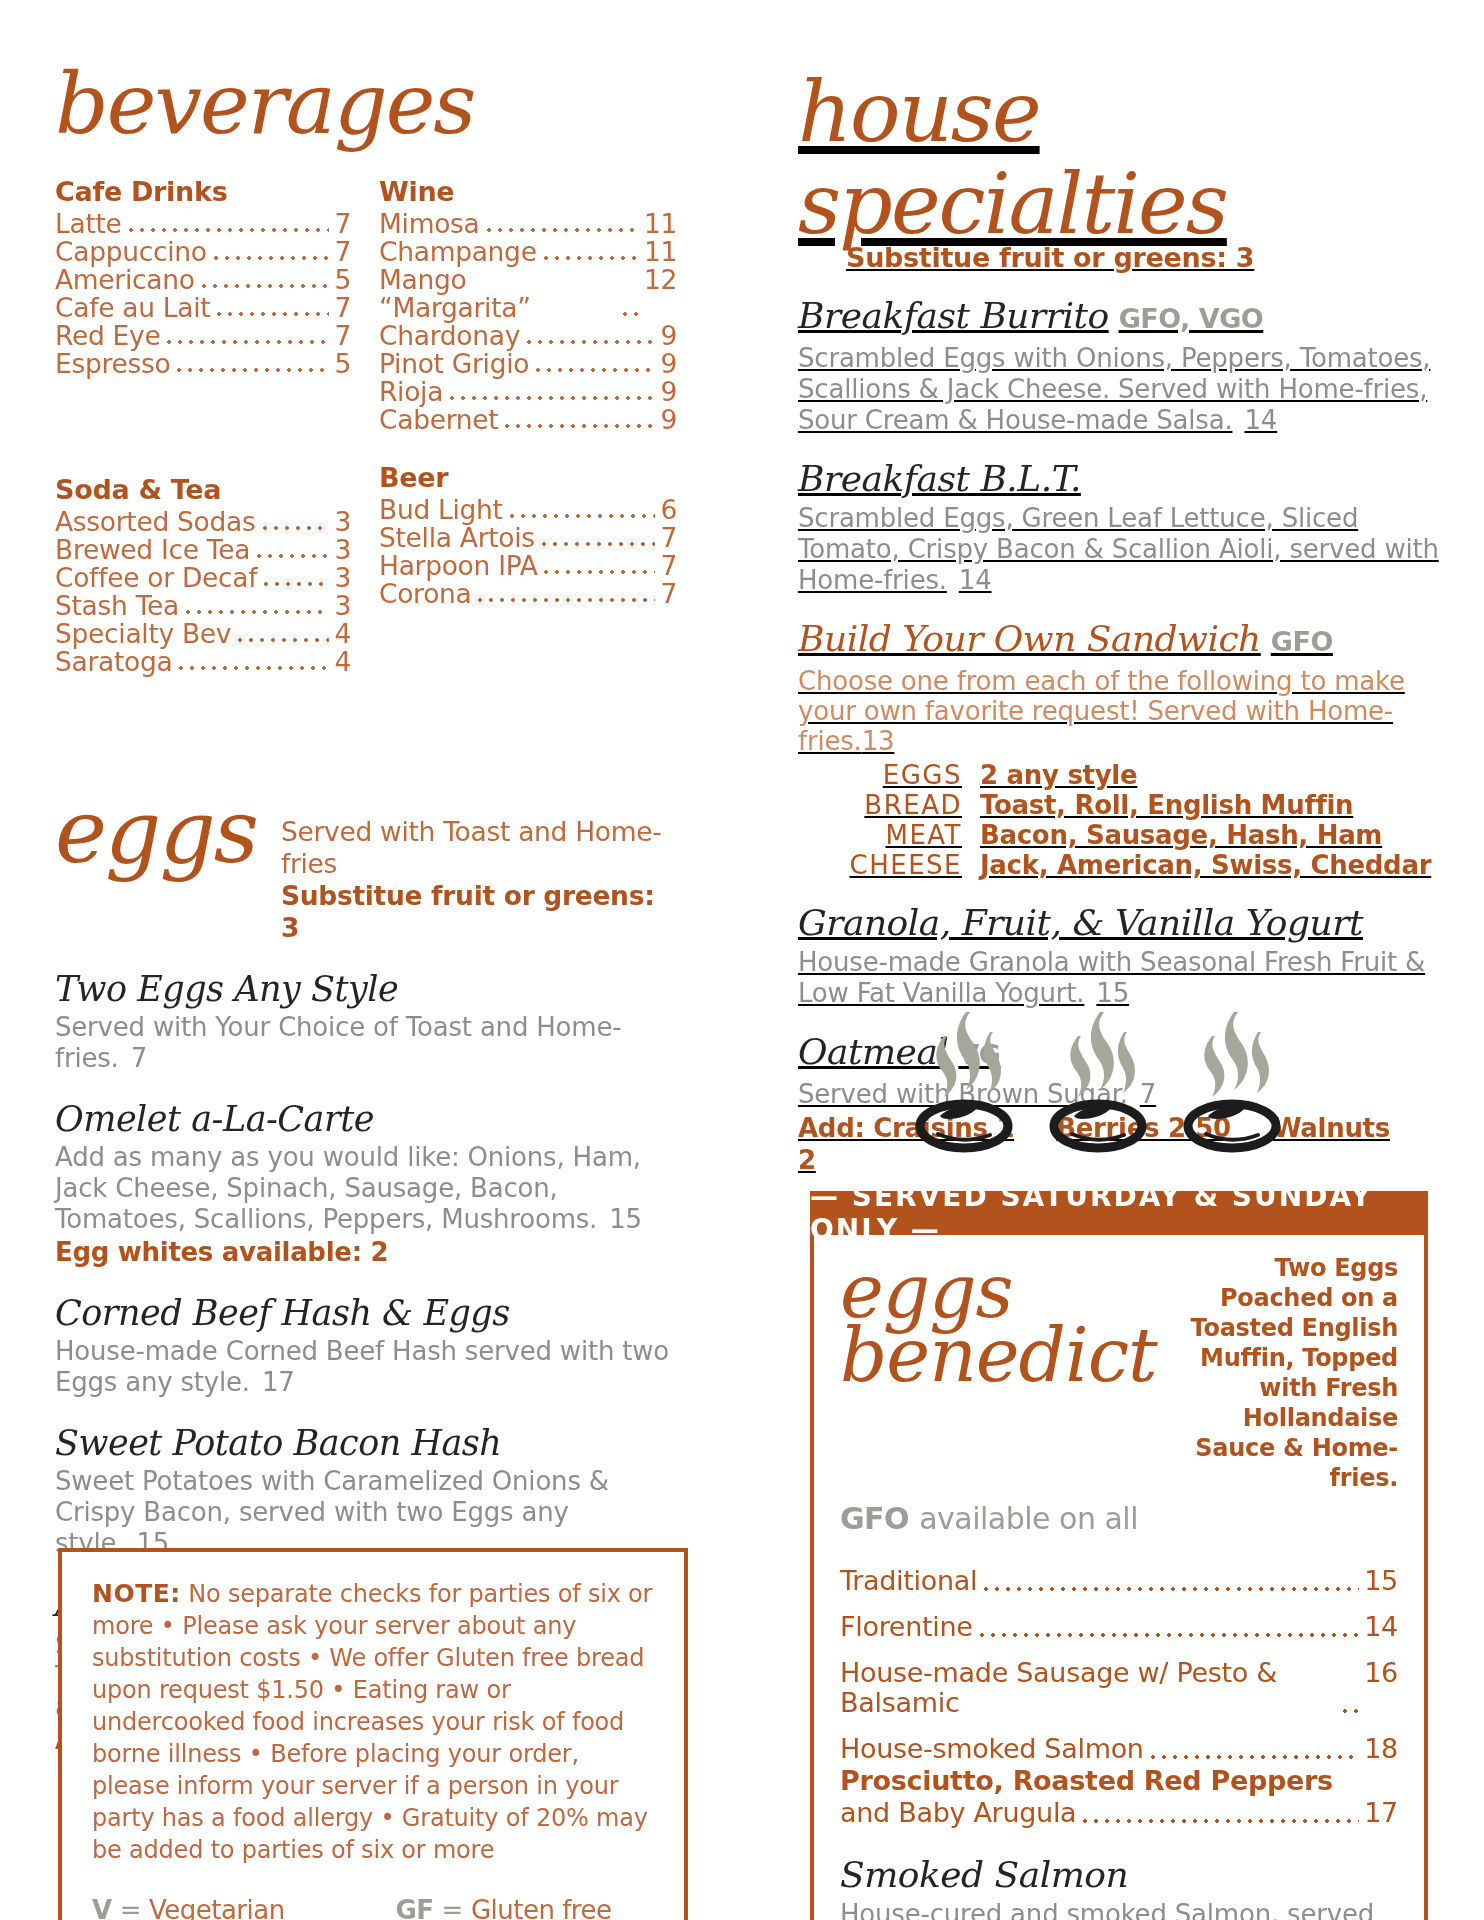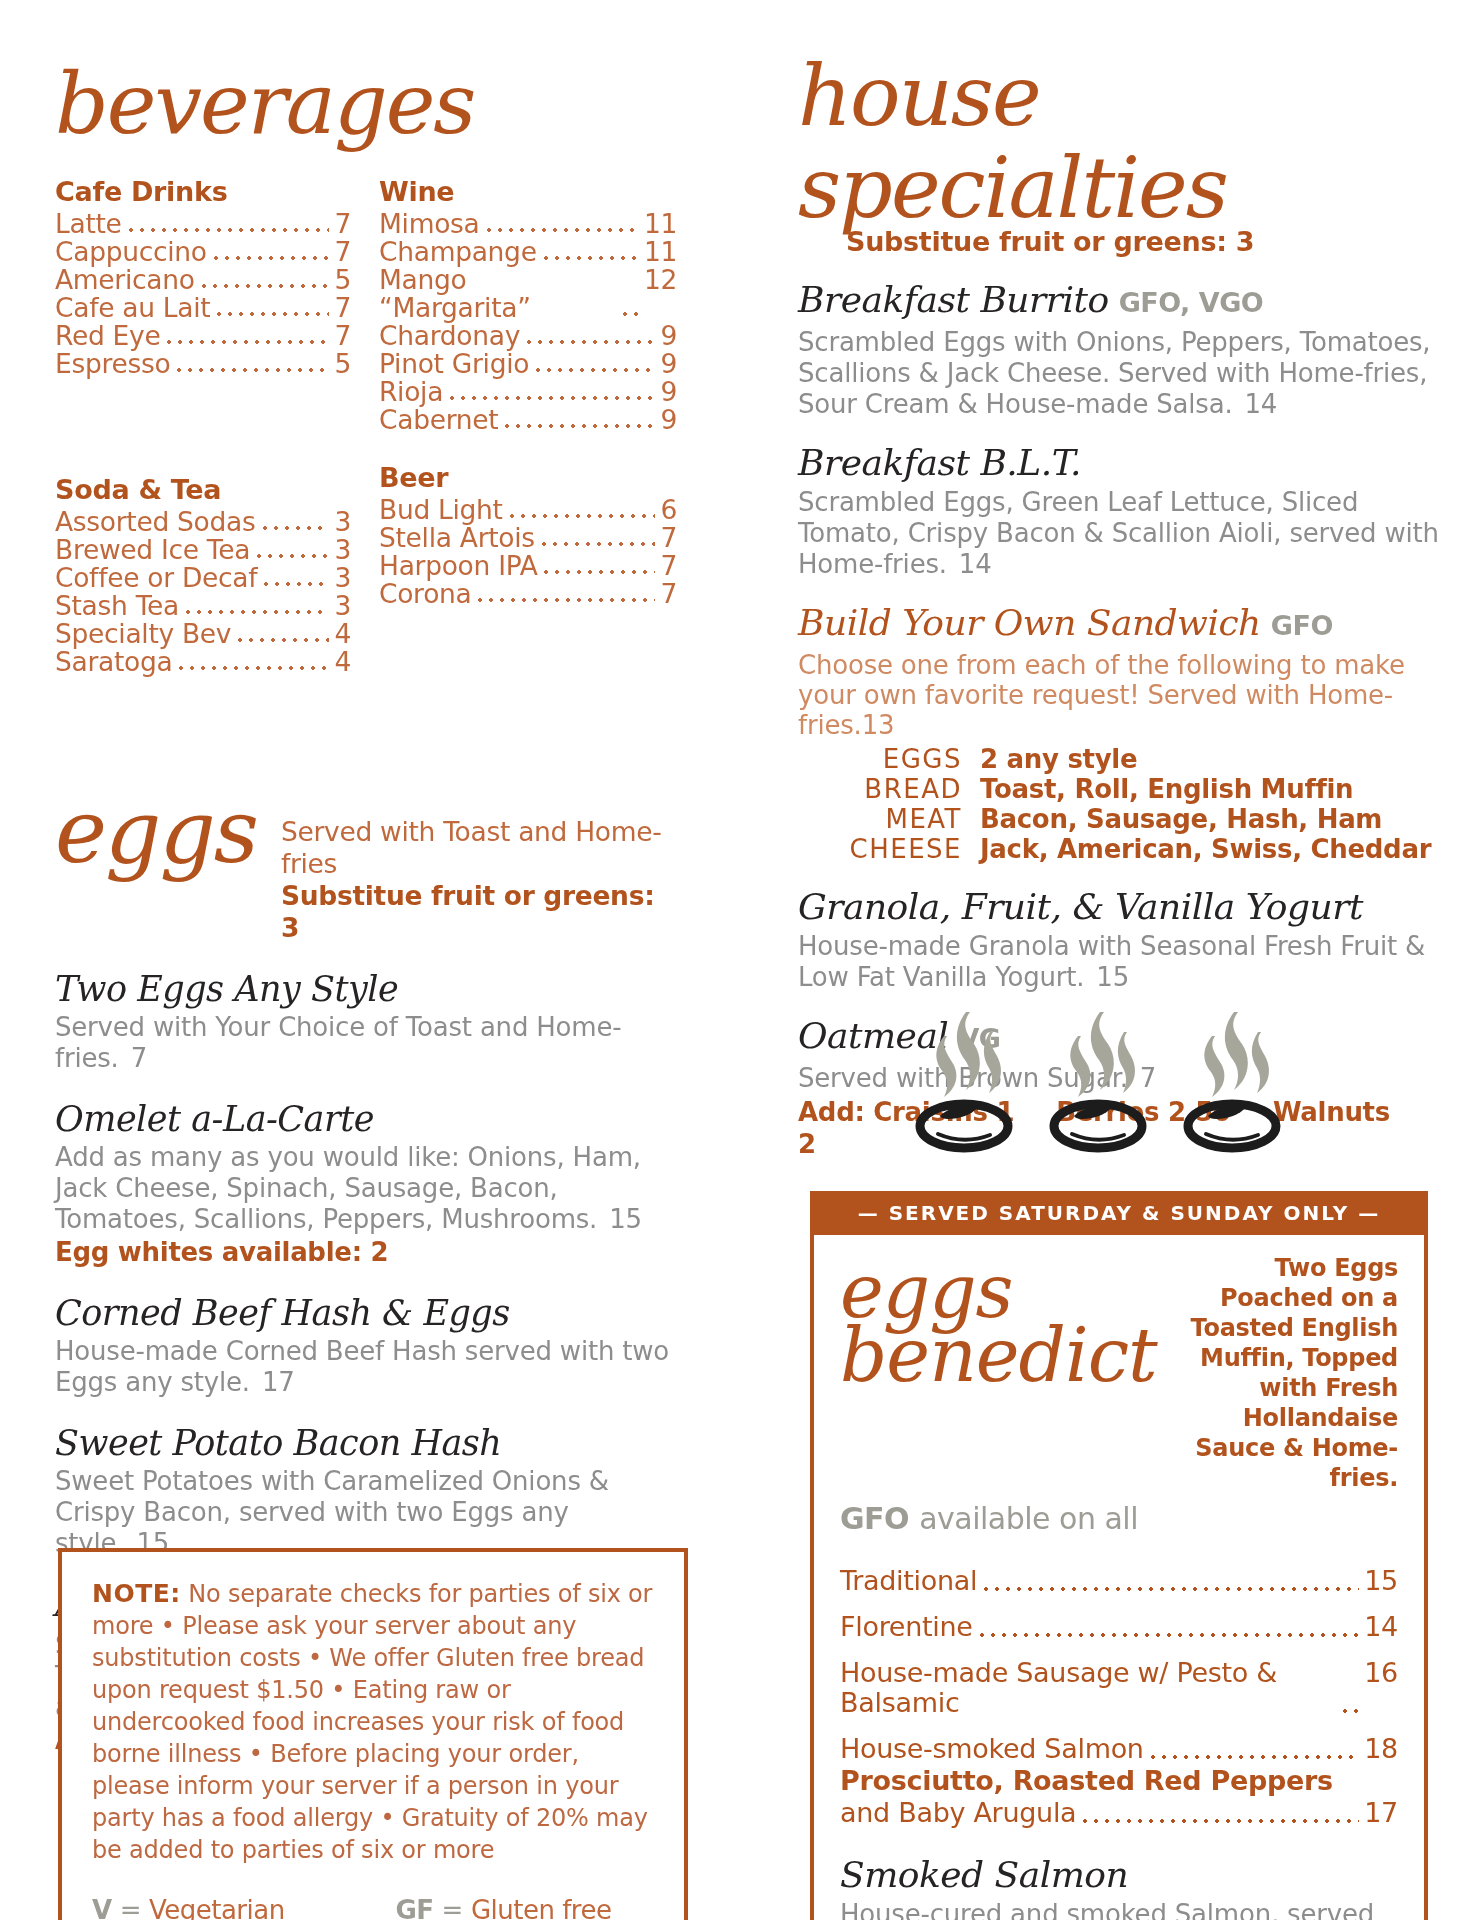--- a/index.html
+++ b/index.html
@@ -7,21 +7,21 @@
     --dark:#262324; --gray:#8d8d8d; --tag:#9d9d95; --steam:#a6a69a; --ink:#1c1c1c;
   }
   *{margin:0;padding:0;box-sizing:border-box;}
   html,body{background:#fff;}
   body{
     position:relative;width:1484px;height:1920px;overflow:hidden;
     font-family:"DejaVu Sans","Liberation Sans",sans-serif;
   }
   .col{position:absolute;}
   #left-col{left:55px;top:48px;width:625px;}
-  #right-col{left:798px;top:20px;width:642px;}
+  #right-col{left:798px;top:36px;width:642px;text-decoration:underline;}
 
   
   .big-title{
     font-family:"DejaVu Serif","Liberation Serif",serif;
     font-style:italic;color:var(--primary);
     font-size:84px;line-height:92px;letter-spacing:-2px;font-weight:normal;
   }
   #bev-title{margin-top:10px;}
   #spec-title{margin-top:30px;}
 
@@ -79,22 +79,22 @@
   .build-label{width:164px;text-align:right;color:var(--primary);letter-spacing:1.5px;flex:none;}
   .build-value{margin-left:18px;font-weight:bold;color:var(--primary);letter-spacing:-0.3px;}
   .adds-line{margin-top:2px;}
   .adds-line span{margin-right:42px;}
 
   
   #plates{position:absolute;left:914px;top:1006px;display:flex;gap:34px;}
 
   
   #weekend{position:absolute;left:810px;top:1191px;width:618px;}
-  #banner{height:44px;background:var(--primary);color:#fff;font-size:20px;font-weight:bold;
-    letter-spacing:2px;display:flex;align-items:center;justify-content:center;text-align:center;}
+  #banner{height:44px;background:var(--primary);color:#fff;font-size:28px;font-weight:bold;
+    letter-spacing:2px;display:flex;align-items:center;justify-content:center;}
   #benedict-box{border:4px solid var(--primary);border-top:none;padding:14px 26px 24px 26px;background:#fff;}
   .ben-head{display:flex;}
   .ben-title{font-size:74px;line-height:64px;letter-spacing:-1px;padding-top:10px;}
   .ben-blurb{width:224px;margin-left:auto;text-align:right;font-size:24px;line-height:30px;
     font-weight:bold;color:var(--primary);letter-spacing:-0.3px;margin-top:4px;flex:none;}
   .gfo-line{margin-top:8px;font-size:30px;color:var(--tag);letter-spacing:-0.5px;}
   .gfo-line .gfo-tag{font-weight:bold;margin-right:10px;}
   .ben-items{margin-top:30px;}
   .ben-row{display:flex;align-items:baseline;font-size:27px;line-height:30px;font-weight:normal;
     color:var(--primary);letter-spacing:-0.3px;margin-top:16px;}

